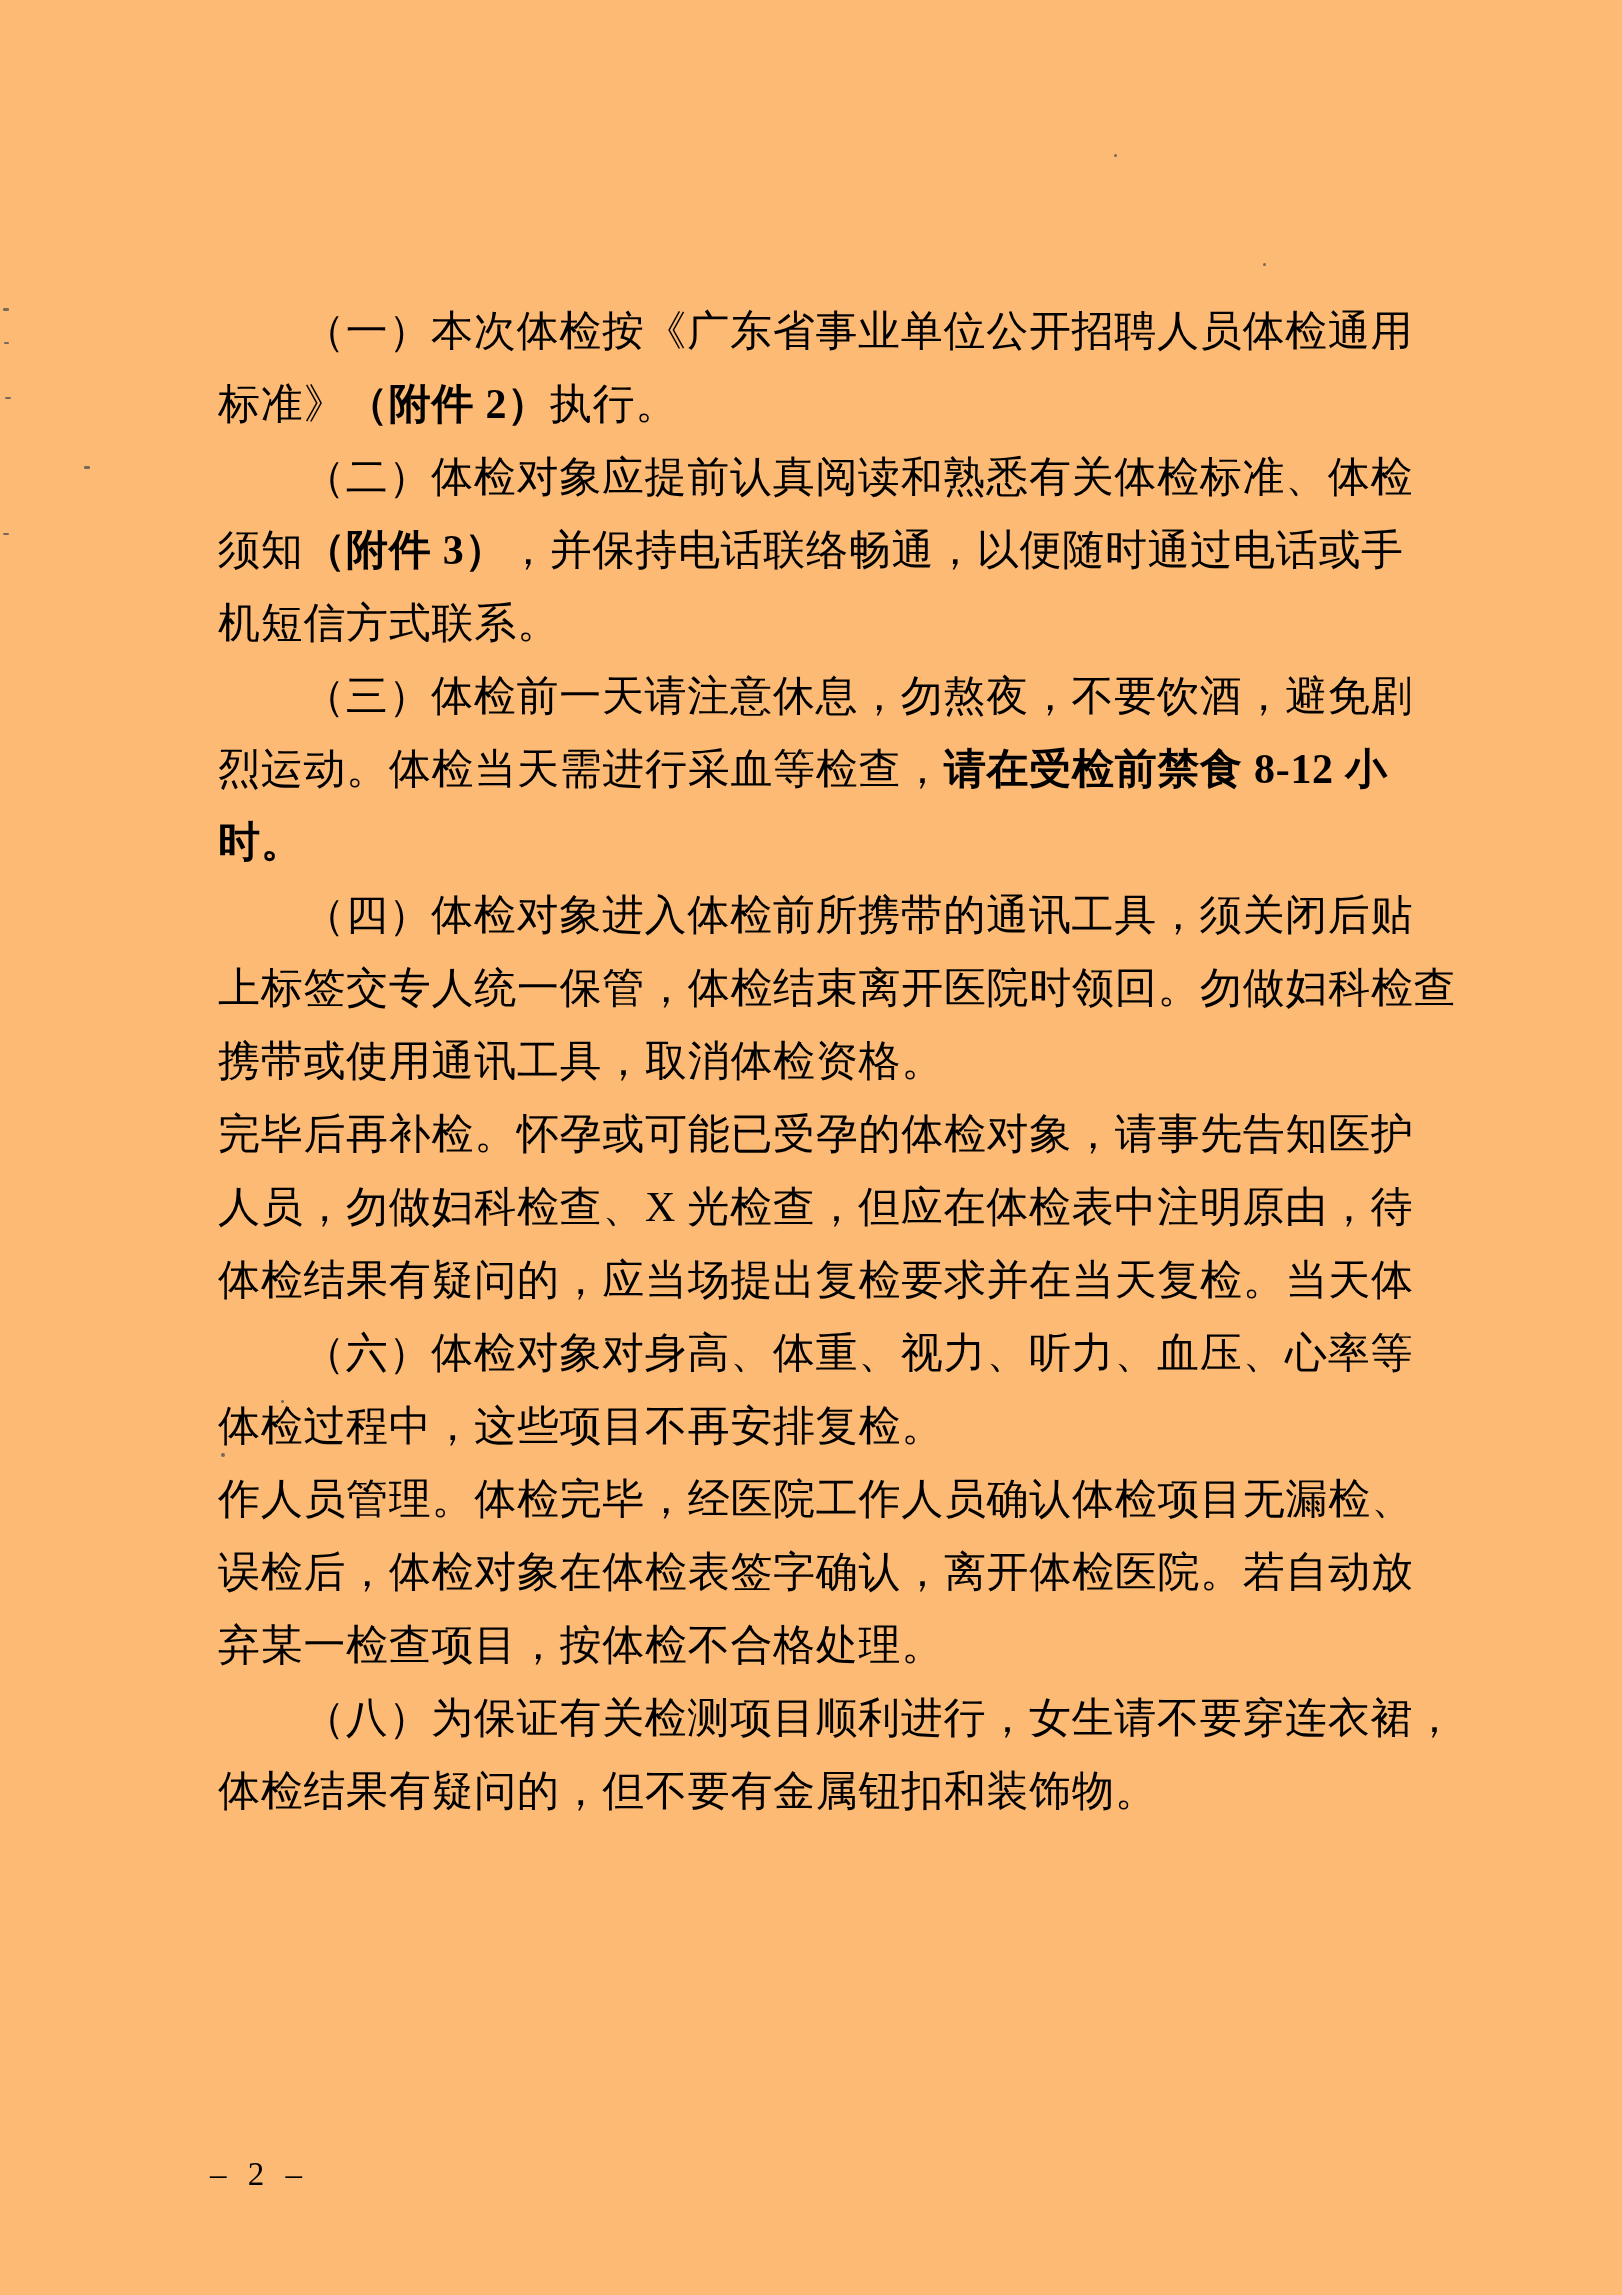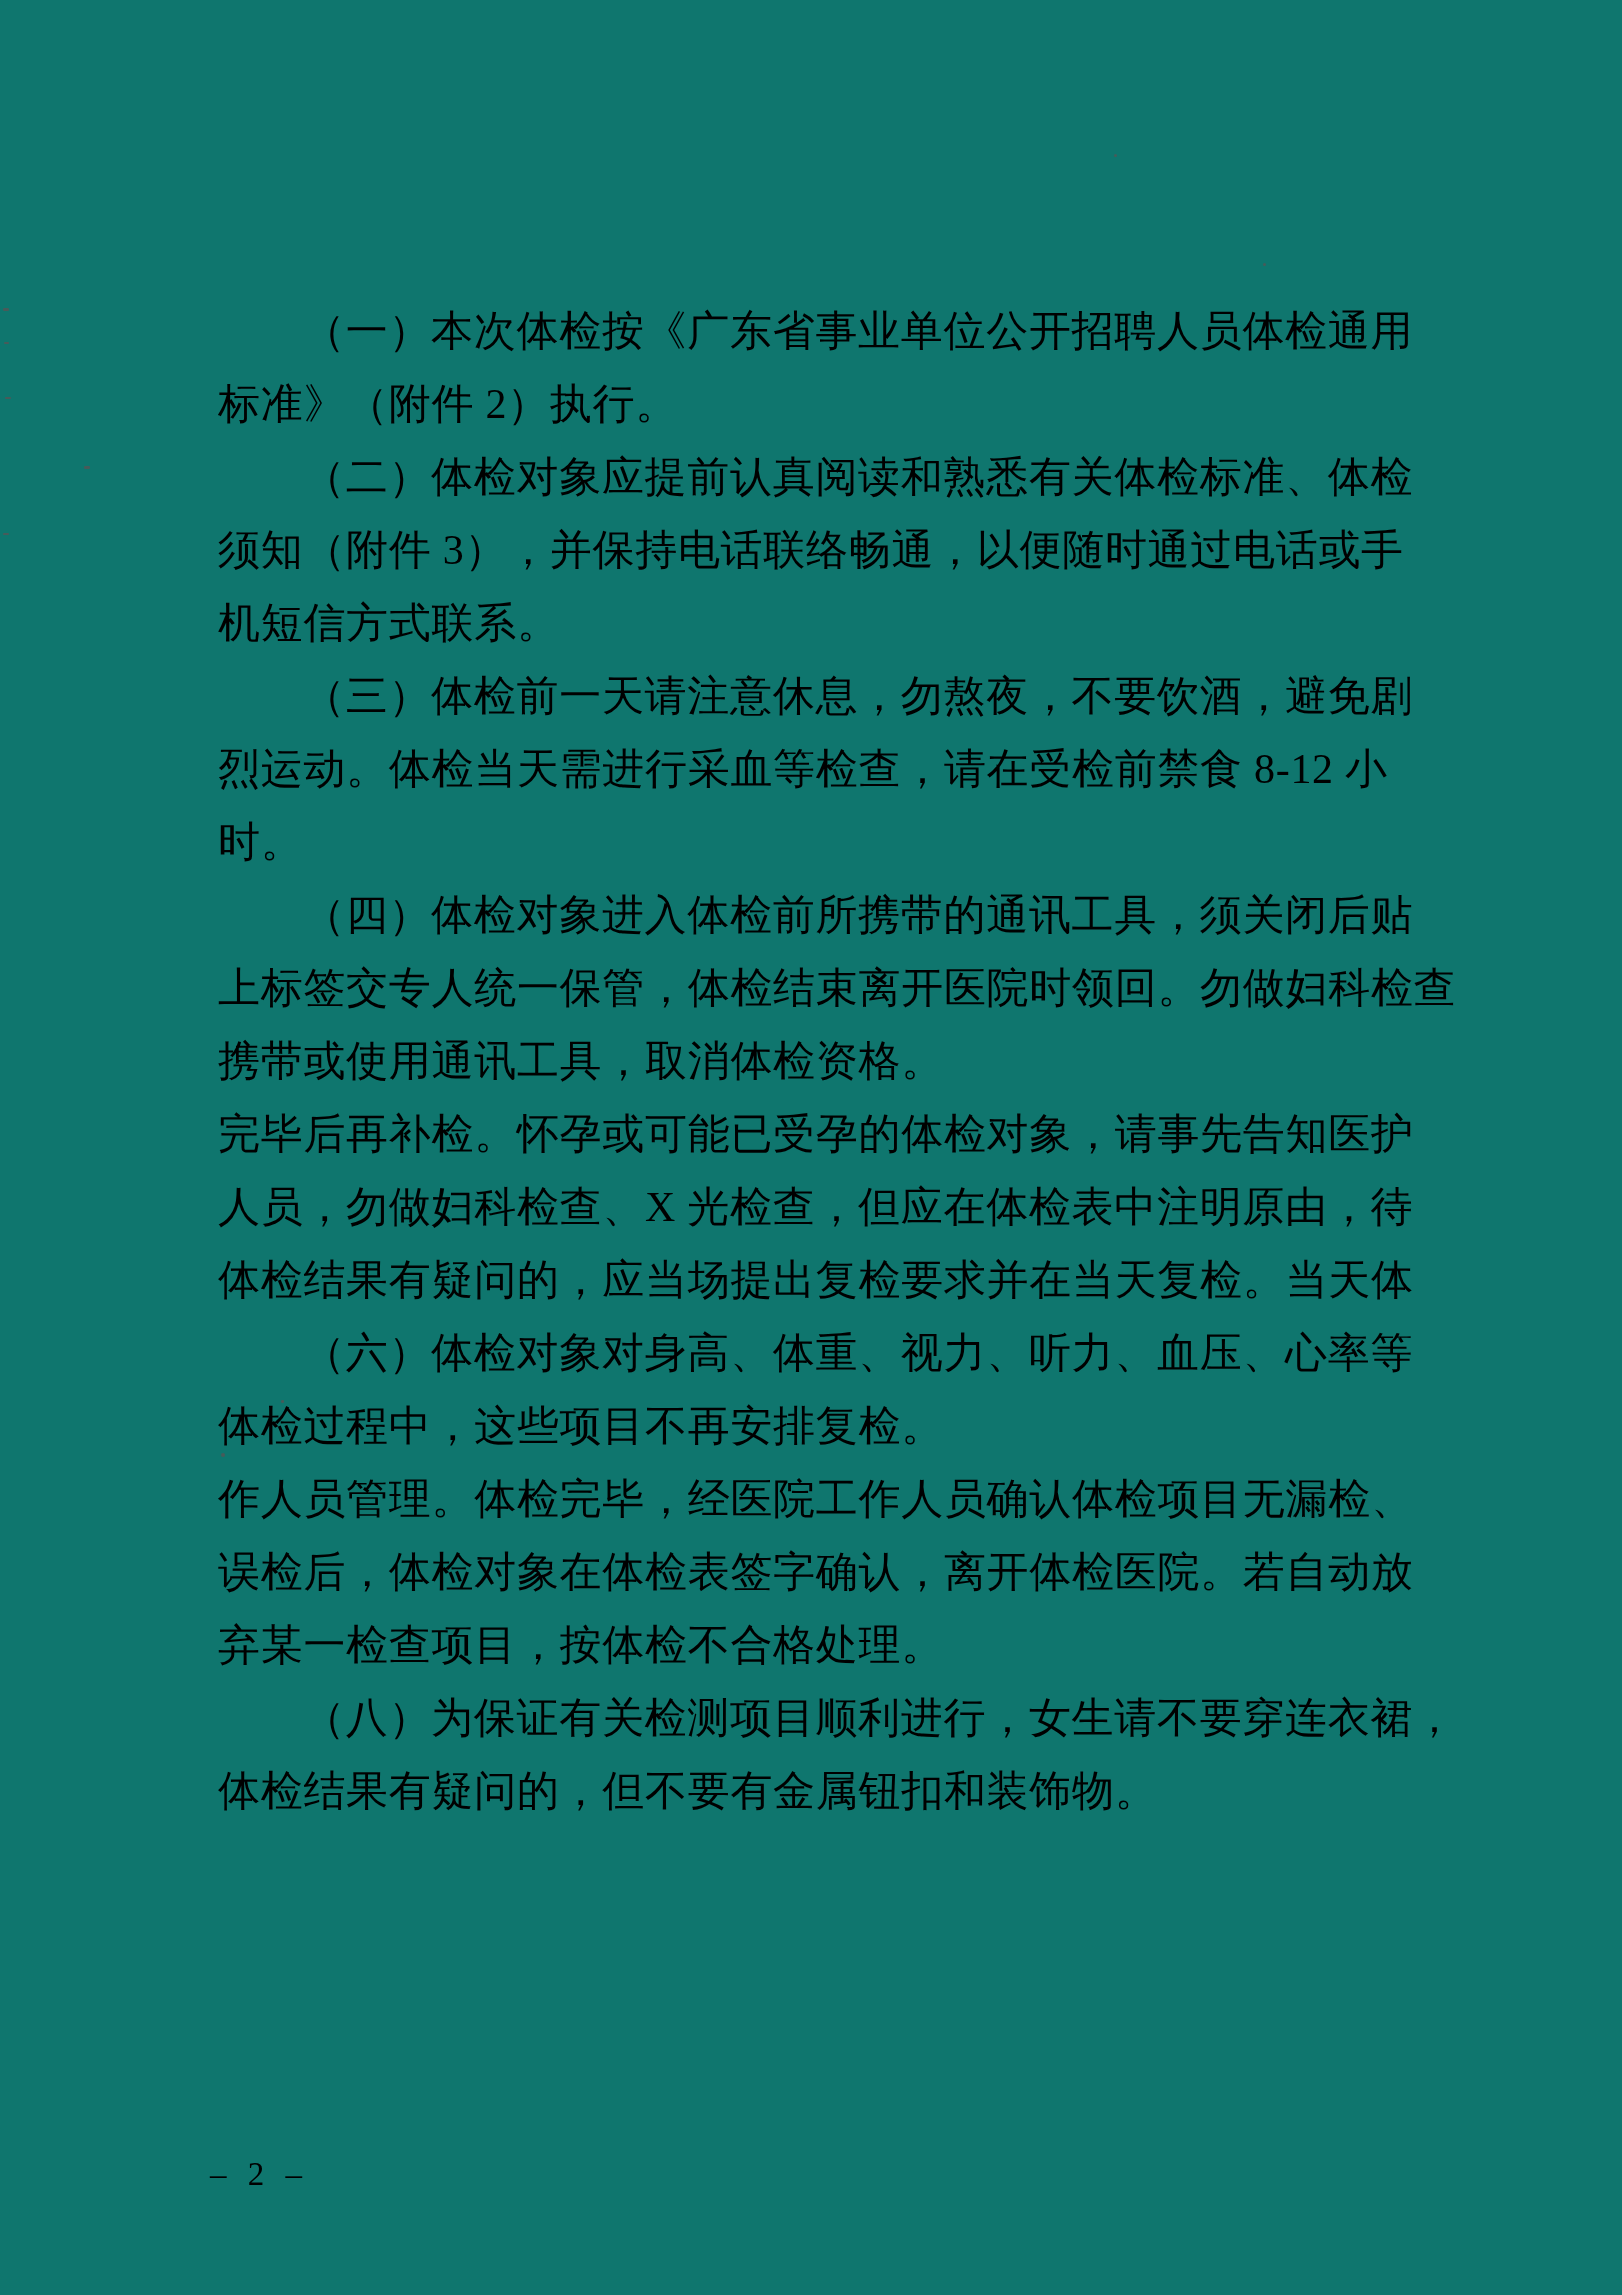--- a/index.html
+++ b/index.html
@@ -4,21 +4,21 @@
 <style>
   html, body {
     margin: 0;
     padding: 0;
     background: #e8e8e8;
   }
   .page {
     position: relative;
     width: 1623px;
     height: 2295px;
-    background: #0f766e;
+    background: #fdba74;
     font-family: "Liberation Serif", serif;
     color: #000000;
     overflow: hidden;
   }
   .doc-body {
     position: absolute;
     left: 218px;
     top: 295px;
     width: 1197px;
   }
@@ -27,21 +27,21 @@
     line-height: 73px;
     height: 73px;
     letter-spacing: 0.7px;
     white-space: nowrap;
     text-align: left;
   }
   .line.first {
     padding-left: 85px;
   }
   .run-bold {
-    font-weight: 400;
+    font-weight: 700;
   }
   .page-number {
     position: absolute;
     left: 210px;
     top: 2154px;
     font-size: 33px;
     line-height: 41px;
     letter-spacing: 6.5px;
     color: #000000;
   }

